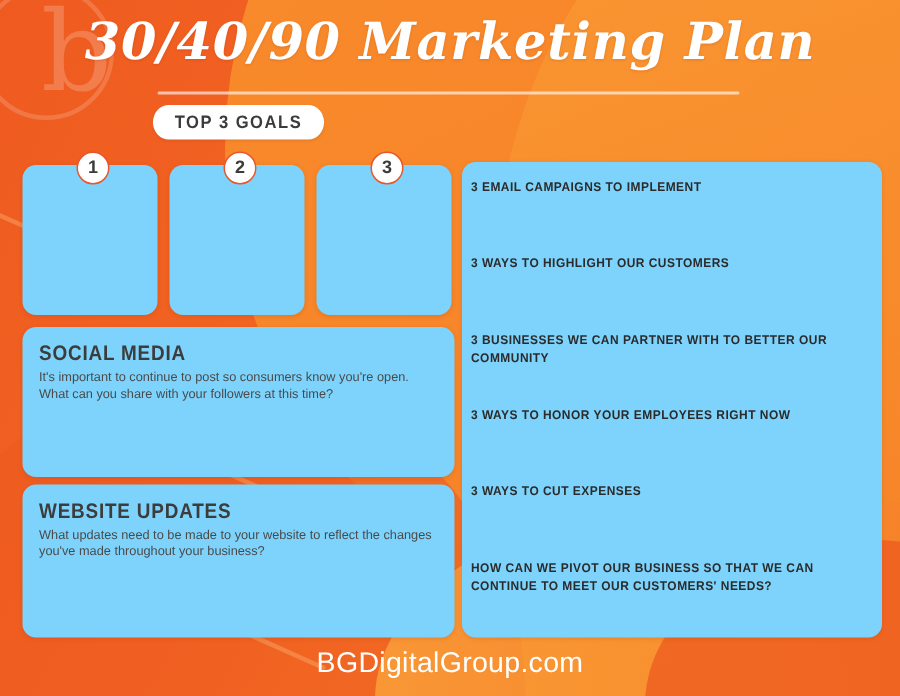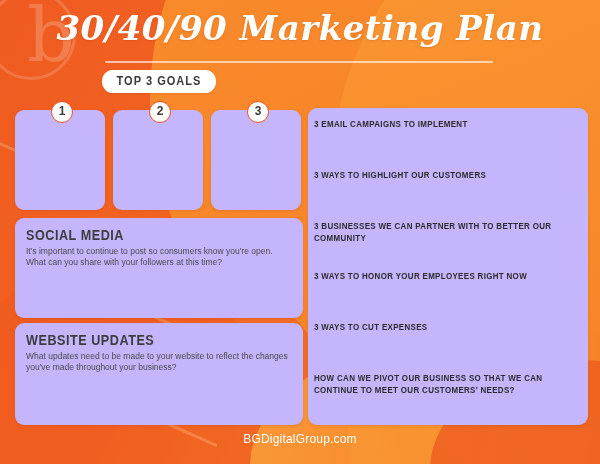--- a/index.html
+++ b/index.html
@@ -148,21 +148,21 @@
     letter-spacing: 1.1px;
     line-height: 23px;
     text-align: center;
     transform: scaleX(.92);
     box-shadow: 0 1px 2px rgba(150,60,20,.18);
   }
 
   
   .card {
     position: absolute;
-    background: #c4b5fd;
+    background: #7dd3fc;
     border-radius: 9px;
     box-sizing: border-box;
     box-shadow: 0 1px 3px rgba(140,55,15,.16);
   }
   .goal-box { top: 110px; width: 90px; height: 100px; }
   .goal-box.g1 { left: 15px; }
   .goal-box.g2 { left: 113px; }
   .goal-box.g3 { left: 211px; }
 
   .goal-num {
@@ -230,21 +230,21 @@
   .li5 { top: 264px; }
 
   
   .footer {
     position: absolute;
     left: 0;
     right: 0;
     top: 432px;
     text-align: center;
     color: #ffffff;
-    font-size: 12px;
+    font-size: 19px;
     letter-spacing: .2px;
   }
 </style>
 </head>
 <body>
 
 <div id="poster">
 
   <div class="bg-base"></div>
   <div class="bg-swoosh swoosh-a"></div>

